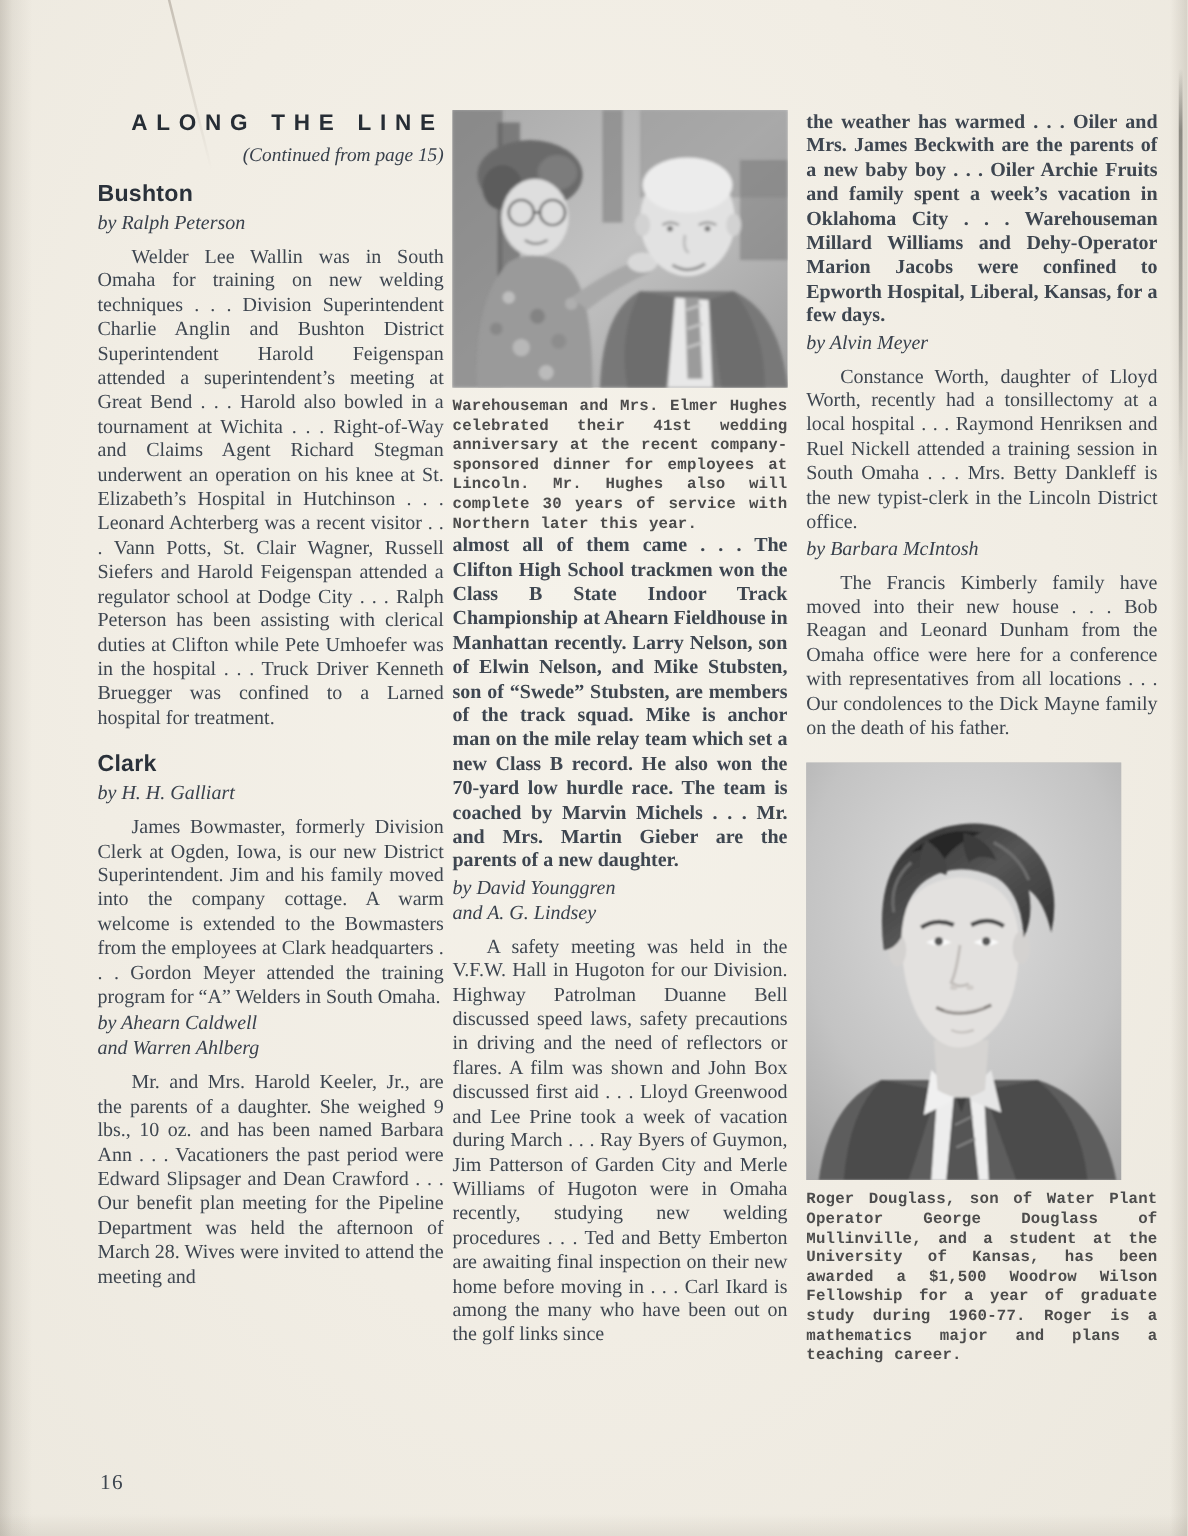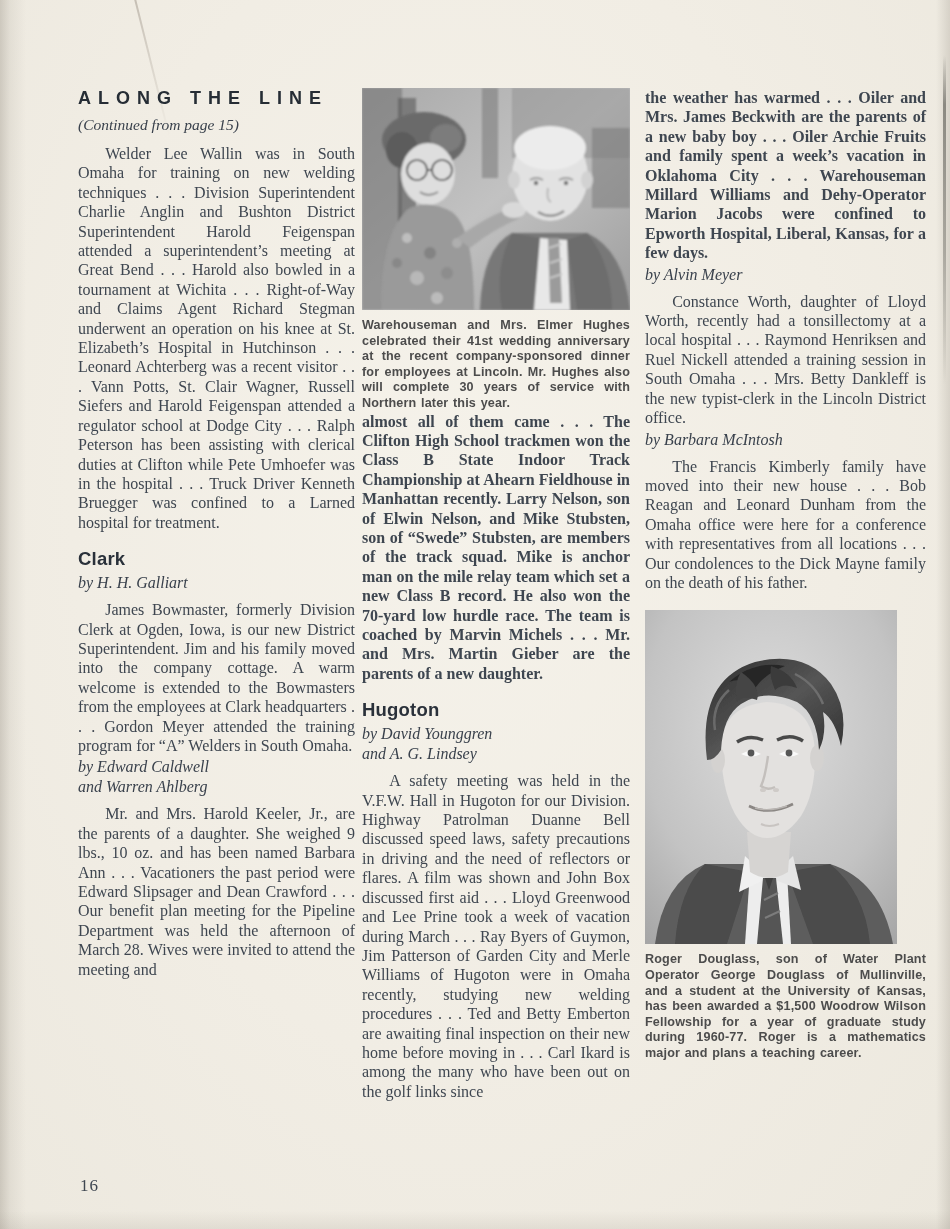--- a/index.html
+++ b/index.html
@@ -22,21 +22,21 @@
   }
   .edge-mark{
     position:absolute;right:4px;top:55px;width:3px;height:330px;
     background:linear-gradient(180deg, rgba(70,70,64,0), rgba(70,70,64,.55) 15%, rgba(70,70,64,.35) 60%, rgba(70,70,64,0));
   }
   .col{position:absolute;}
   .col-left{left:78px;top:88px;width:277px;}
   .col-mid{left:362px;top:88px;width:268px;}
   .col-right{left:645px;top:88px;width:281px;}
 
-  .masthead{text-align:left;margin:0 0 10px 0;}
+  .masthead{text-align:right;margin:0 0 10px 0;}
   .masthead .title{
     font-family:"Liberation Sans", sans-serif;
     font-weight:bold;font-size:18px;letter-spacing:7px;
     color:#262d35;white-space:nowrap;
   }
   .masthead .continued{
     font-style:italic;font-size:15.5px;margin-top:7px;color:#39414c;
   }
   h2.sec{
     font-family:"Liberation Sans", sans-serif;
@@ -49,21 +49,21 @@
     margin:0 0 7px 0;white-space:pre-line;color:#39414c;
   }
   p.body{
     font-size:16px;line-height:19.4px;margin:0 0 2px 0;
     text-align:justify;text-indent:1.7em;
   }
   p.cont{text-indent:0;font-weight:bold;}
   .photo{display:block;background:#b9b9b9;}
   .photo-wrap{margin:0;}
   .caption{
-    font-family:Liberation Sans, sans-serif;
+    font-family:Liberation Mono, monospace;
     font-weight:bold;font-size:12.6px;line-height:15.6px;
     color:#4c4c4c;text-align:justify;margin-top:8px;
     letter-spacing:.15px;word-spacing:1px;
   }
   .mid-cont{margin-top:16px;}
   .pageno{
     position:absolute;left:80px;top:1176px;
     font-size:17px;color:#3e4650;letter-spacing:1px;
   }
 </style>
@@ -73,27 +73,29 @@
 <div class="page">
   <div class="crease"></div>
   <div class="edge-mark"></div>
 
   <div class="col col-left">
     <div class="masthead">
       <div class="title">ALONG THE LINE</div>
       <div class="continued">(Continued from page 15)</div>
     </div>
 
+    <h2 class="sec first">Bushton</h2>
+    <div class="byline">by Ralph Peterson</div>
     <p class="body">Welder Lee Wallin was in South Omaha for training on new welding techniques . . . Division Superintendent Charlie Anglin and Bushton District Superintendent Harold Feigenspan attended a superintendent’s meeting at Great Bend . . . Harold also bowled in a tournament at Wichita . . . Right-of-Way and Claims Agent Richard Stegman underwent an operation on his knee at St. Elizabeth’s Hospital in Hutchinson . . . Leonard Achterberg was a recent visitor . . . Vann Potts, St. Clair Wagner, Russell Siefers and Harold Feigenspan attended a regulator school at Dodge City . . . Ralph Peterson has been assisting with clerical duties at Clifton while Pete Umhoefer was in the hospital . . . Truck Driver Kenneth Bruegger was confined to a Larned hospital for treatment.</p>
 
     <h2 class="sec">Clark</h2>
     <div class="byline">by H. H. Galliart</div>
     <p class="body">James Bowmaster, formerly Division Clerk at Ogden, Iowa, is our new District Superintendent. Jim and his family moved into the company cottage. A warm welcome is extended to the Bowmasters from the employees at Clark headquarters . . . Gordon Meyer attended the training program for “A” Welders in South Omaha.</p>
 
-    <div class="byline">by Edward Caldwell
+    <div class="byline">by Ahearn Caldwell
 and Warren Ahlberg</div>
     <p class="body">Mr. and Mrs. Harold Keeler, Jr., are the parents of a daughter. She weighed 9 lbs., 10 oz. and has been named Barbara Ann . . . Vacationers the past period were Edward Slipsager and Dean Crawford . . . Our benefit plan meeting for the Pipeline Department was held the afternoon of March 28. Wives were invited to attend the meeting and</p>
   </div>
 
   <div class="col col-mid">
     <div class="photo-wrap">
       <svg class="photo" width="268" height="222" viewBox="0 0 268 222">
         <defs>
           <filter id="soft1">
               <feGaussianBlur stdDeviation="1.1"></feGaussianBlur>
@@ -151,21 +153,20 @@
           <circle cx="204" cy="95" r="2.2" fill="#6f6f6f"></circle>
           <path d="M186 100 Q184 112 189 114" stroke="#b8b8b8" stroke-width="2" fill="none"></path>
           <path d="M176 124 Q189 132 202 123" stroke="#909090" stroke-width="2.4" fill="none"></path>
         </g>
       </svg>
       <div class="caption">Warehouseman and Mrs. Elmer Hughes celebrated their 41st wedding anniversary at the recent company-sponsored dinner for employees at Lincoln.  Mr. Hughes also will complete 30 years of service with Northern later this year.</div>
     </div>
 
     <p class="body cont mid-cont">almost all of them came . . . The Clifton High School trackmen won the Class B State Indoor Track Championship at Ahearn Fieldhouse in Manhattan recently.  Larry Nelson, son of Elwin Nelson, and Mike Stubsten, son of “Swede” Stubsten, are members of the track squad.  Mike is anchor man on the mile relay team which set a new Class B record.  He also won the 70-yard low hurdle race.  The team is coached by Marvin Michels . . . Mr. and Mrs. Martin Gieber are the parents of a new daughter.</p>
 
-    <h2 class="sec">Hugoton</h2>
     <div class="byline">by David Younggren
 and A. G. Lindsey</div>
     <p class="body">A safety meeting was held in the V.F.W. Hall in Hugoton for our Division.  Highway Patrolman Duanne Bell discussed speed laws, safety precautions in driving and the need of reflectors or flares.  A film was shown and John Box discussed first aid . . . Lloyd Greenwood and Lee Prine took a week of vacation during March . . . Ray Byers of Guymon, Jim Patterson of Garden City and Merle Williams of Hugoton were in Omaha recently, studying new welding procedures . . . Ted and Betty Emberton are awaiting final inspection on their new home before moving in . . . Carl Ikard is among the many who have been out on the golf links since</p>
   </div>
 
   <div class="col col-right">
     <p class="body cont">the weather has warmed . . . Oiler and Mrs. James Beckwith are the parents of a new baby boy . . . Oiler Archie Fruits and family spent a week’s vacation in Oklahoma City . . . Warehouseman Millard Williams and Dehy-Operator Marion Jacobs were confined to Epworth Hospital, Liberal, Kansas, for a few days.</p>
 
     <div class="byline">by Alvin Meyer</div>
     <p class="body">Constance Worth, daughter of Lloyd Worth, recently had a tonsillectomy at a local hospital . . . Raymond Henriksen and Ruel Nickell attended a training session in South Omaha . . . Mrs. Betty Dankleff is the new typist-clerk in the Lincoln District office.</p>

